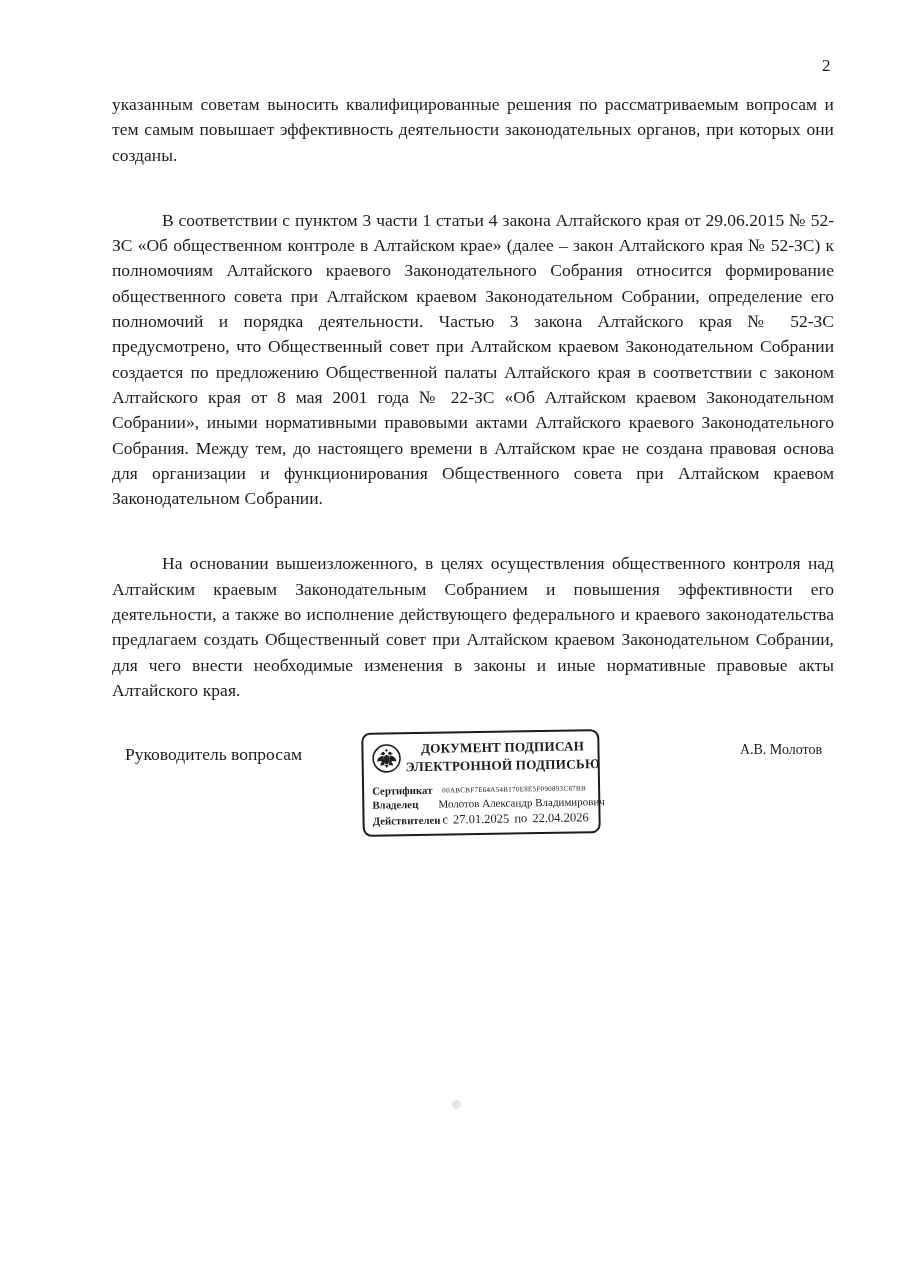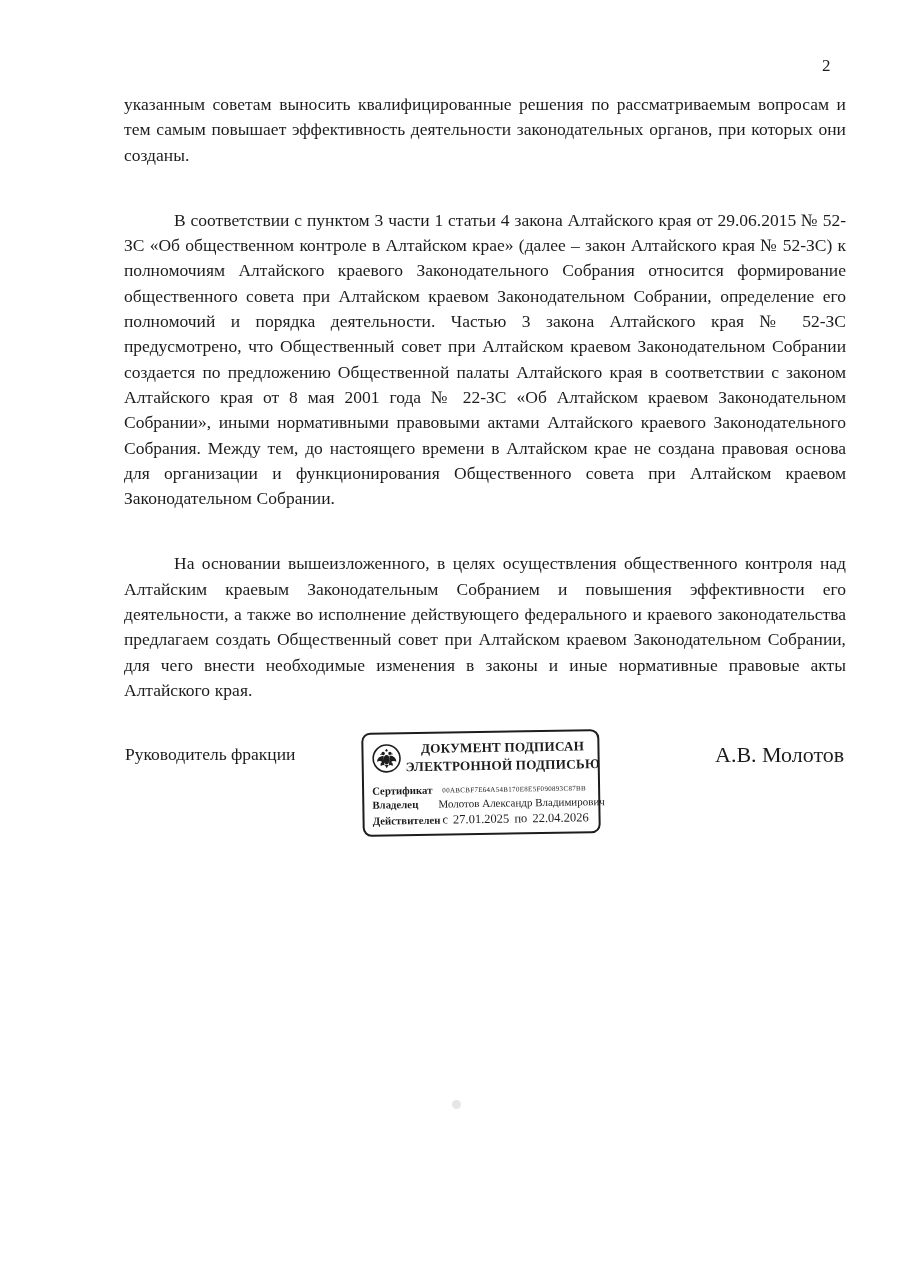--- a/index.html
+++ b/index.html
@@ -15,21 +15,21 @@
   .page-number {
     position: absolute;
     top: 56px;
     left: 822px;
     font-size: 17px;
     letter-spacing: 0.5px;
   }
   .body-text {
     position: absolute;
     top: 92px;
-    left: 124px;
+    left: 112px;
     width: 722px;
     font-size: 17.5px;
     line-height: 25.3px;
     word-spacing: 0.5px;
   }
   .para {
     margin: 0;
     text-align: justify;
   }
   .para.indent { text-indent: 50px; margin-top: 40px; }
@@ -39,22 +39,22 @@
     position: absolute;
     top: 744px;
     left: 125px;
     font-size: 17.5px;
   }
   .sig-name {
     position: absolute;
     top: 742px;
     left: 715px;
     width: 132px;
-    text-align: left;
-    font-size: 22px;
+    text-align: center;
+    font-size: 14px;
   }
 
   
   .stamp {
     position: absolute;
     top: 731px;
     left: 362px;
     width: 238px;
     box-sizing: border-box;
     border: 2.5px solid #1d1d1d;
@@ -131,21 +131,21 @@
 <div class="page">
 
   <div class="page-number">2</div>
 
   <div class="body-text">
     <p class="para">указанным советам выносить квалифицированные решения по рассматриваемым вопросам и тем самым повышает эффективность деятельности законодательных органов, при которых они созданы.</p>
     <p class="para indent">В соответствии с пунктом 3 части 1 статьи 4 закона Алтайского края от 29.06.2015 № 52-ЗС «Об общественном контроле в Алтайском крае» (далее – закон Алтайского края № 52-ЗС) к полномочиям Алтайского краевого Законодательного Собрания относится формирование общественного совета при Алтайском краевом Законодательном Собрании, определение его полномочий и порядка деятельности. Частью 3 закона Алтайского края № 52-ЗС предусмотрено, что Общественный совет при Алтайском краевом Законодательном Собрании создается по предложению Общественной палаты Алтайского края в соответствии с законом Алтайского края от 8 мая 2001 года № 22-ЗС «Об Алтайском краевом Законодательном Собрании», иными нормативными правовыми актами Алтайского краевого Законодательного Собрания. Между тем, до настоящего времени в Алтайском крае не создана правовая основа для организации и функционирования Общественного совета при Алтайском краевом Законодательном Собрании.</p>
     <p class="para indent">На основании вышеизложенного, в целях осуществления общественного контроля над Алтайским краевым Законодательным Собранием и повышения эффективности его деятельности, а также во исполнение действующего федерального и краевого законодательства предлагаем создать Общественный совет при Алтайском краевом Законодательном Собрании, для чего внести необходимые изменения в законы и иные нормативные правовые акты Алтайского края.</p>
   </div>
 
-  <div class="sig-title">Руководитель фракции</div>
+  <div class="sig-title">Руководитель вопросам</div>
 
   <div class="stamp">
     <div class="stamp-header">
       <span class="emblem">
         <svg width="30" height="30" viewBox="0 0 32 32" xmlns="http://www.w3.org/2000/svg">
           <circle cx="16" cy="16" r="14.3" fill="none" stroke="#1d1d1d" stroke-width="1.7"></circle>
           <path d="M16 5.6 l1.6 2.1 -1.6 1.1 -1.6 -1.1 z" fill="#1d1d1d"></path>
           <circle cx="12.4" cy="10.6" r="1.8" fill="#1d1d1d"></circle>
           <circle cx="19.6" cy="10.6" r="1.8" fill="#1d1d1d"></circle>
           <path d="M10.8 10.6 l-1.9 0.7 1.9 0.8 z" fill="#1d1d1d"></path>

